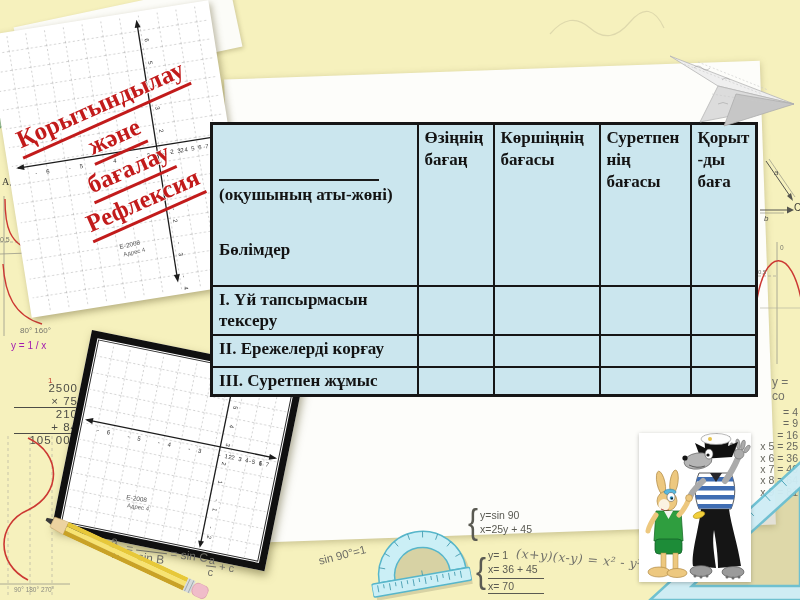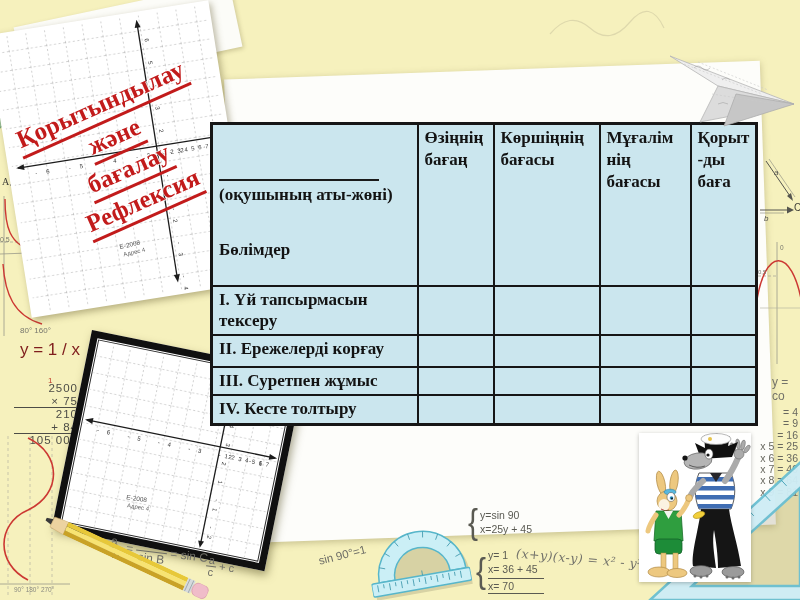--- a/index.html
+++ b/index.html
@@ -72,21 +72,21 @@
       <line x1="0" y1="58" x2="58" y2="56" stroke="#9a9a8c" stroke-width="0.8"></line>
       <line x1="0" y1="46" x2="34" y2="46" stroke="#aaa89a" stroke-width="0.8" stroke-dasharray="3 2"></line>
       <path d="M5,3 C5,28 8,50 36,55" fill="none" stroke="#cc3833" stroke-width="1.4"></path>
       <path d="M3,68 C5,98 14,120 42,128" fill="none" stroke="#cc3833" stroke-width="1.4"></path>
     </svg>
     <span style="position:absolute;left:22px;top:10px;font-size:7px;color:#77776d">0</span>
     <span style="position:absolute;left:0;top:40px;font-size:7px;color:#77776d">0,5</span>
   </div>
 
   <span class="abs" style="left:20px;top:326px;font-size:8px;color:#77776d">80°      160°</span>
-  <span class="abs" style="left:20px;top:340px;font-size:17px;color:#7f1d1d">y = 1 / x</span>
+  <span class="abs" style="left:11px;top:340px;font-size:10px;color:#a21caf">y = 1 / x</span>
 
   <div class="abs mult" style="left:14px;top:382px">
     <span class="abs" style="left:34px;top:-7px;color:#c23a2a;font-size:8px;letter-spacing:0">1</span>
     <div>2500</div>
     <div class="rule">× 75</div>
     <div>210</div>
     <div class="rule">+ 84</div>
     <div>105 000</div>
   </div>
 
@@ -300,21 +300,21 @@
           <div class="nameline"></div>
           <div>(оқушының аты-жөні)</div>
           <div class="spacer"></div>
           <div>Бөлімдер</div>
         </div>
       </th>
       <th>Өзіңнің
 бағаң</th>
       <th>Көршіңнің
 бағасы</th>
-      <th>Мұғалім
+      <th>Суретпен
 нің
 бағасы</th>
       <th>Қорыт
 -ды
 баға</th>
     </tr>
     <tr style="height:46px">
       <td>I. Үй тапсырмасын
 тексеру</td>
       <td></td>
@@ -324,27 +324,20 @@
     </tr>
     <tr style="height:32px">
       <td>II. Ережелерді корғау</td>
       <td></td>
           <td></td>
       <td></td>
           <td></td>
     </tr>
     <tr style="height:16px">
       <td>III. Суретпен жұмыс</td>
-      <td></td>
-          <td></td>
-      <td></td>
-          <td></td>
-    </tr>
-    <tr style="height:30px">
-      <td>IV. Кесте толтыру</td>
       <td></td>
           <td></td>
       <td></td>
           <td></td>
     </tr>
   </tbody>
     </table>
 
   <svg class="abs" style="left:646px;top:458px" width="170" height="145" viewBox="0 0 170 145">
     <path d="M-1,148 L163,-2 L163,148 Z" transform="translate(-5,6)" fill="rgba(150,145,110,.25)"></path>

